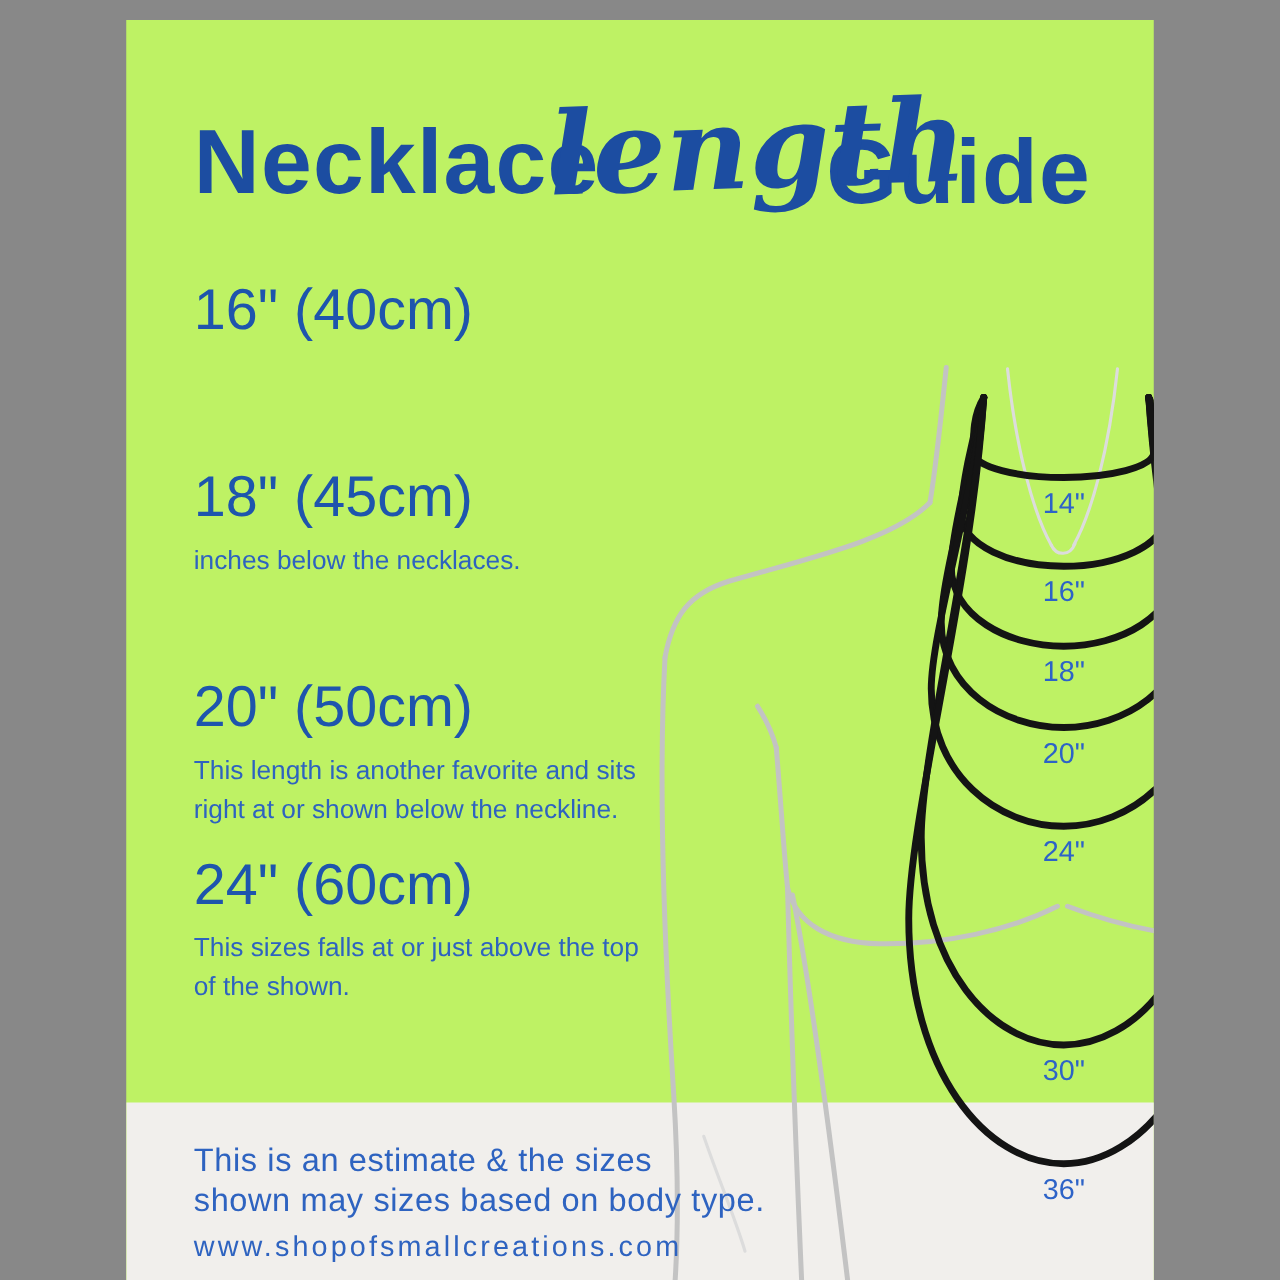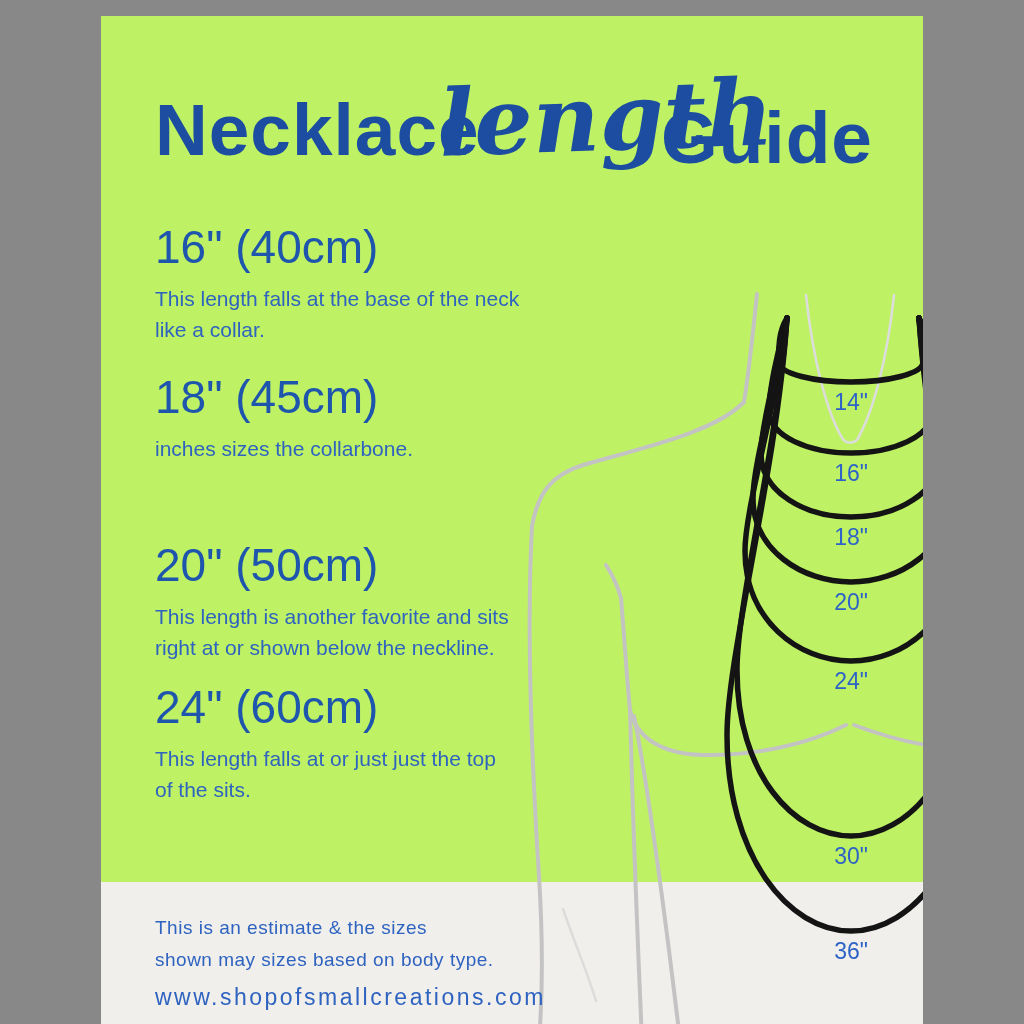--- a/index.html
+++ b/index.html
@@ -84,21 +84,21 @@
   .nk-label{
     position:absolute;left:750px;transform:translateX(-50%);
     color:var(--label-blue);
     font-size:23px;
     white-space:nowrap;
   }
   
   .footer-note{position:absolute;left:54px;top:896px;z-index:2;}
   .footer-note div{
     color:var(--body-blue);
-    font-size:19px;line-height:32px;letter-spacing:0.5px;
+    font-size:26px;line-height:32px;letter-spacing:0.5px;
     white-space:nowrap;
   }
   .footer-site{
     position:absolute;left:54px;top:968px;z-index:2;
     color:var(--body-blue);
     font-size:23px;letter-spacing:2.5px;
     white-space:nowrap;
   }
 </style>
 </head>
@@ -180,46 +180,42 @@
 
   <h1 style="position:absolute;left:0;top:0;width:0;height:0;font-size:0;">
     <span class="title-word" style="left:54px;top:72px;">Necklace</span>
     <span class="title-script" style="left:338px;top:48px;">length</span>
     <span class="title-word" style="left:560px;top:80px;">Guide</span>
   </h1>
 
 
   <div class="size-block" style="top:204px;">
     <div class="size-heading">16" (40cm)</div>
-    <div class="size-desc">
-      <div>This length falls at the base of the neck</div>
-      <div>like a collar.</div>
-    </div>
   </div>
 
   <div class="size-block" style="top:354px;">
     <div class="size-heading">18" (45cm)</div>
     <div class="size-desc">
-      <div>inches sizes the collarbone.</div>
+      <div>inches below the necklaces.</div>
     </div>
   </div>
 
   <div class="size-block" style="top:522px;">
     <div class="size-heading">20" (50cm)</div>
     <div class="size-desc">
       <div>This length is another favorite and sits</div>
       <div>right at or shown below the neckline.</div>
     </div>
   </div>
 
   <div class="size-block" style="top:664px;">
     <div class="size-heading">24" (60cm)</div>
     <div class="size-desc">
-      <div>This length falls at or just just the top</div>
-      <div>of the sits.</div>
+      <div>This sizes falls at or just above the top</div>
+      <div>of the shown.</div>
     </div>
   </div>
 
   <div class="label-layer" id="label-layer">
       <span class="nk-label" style="top: 373px;">14"</span>
       <span class="nk-label" style="top: 444px;">16"</span>
       <span class="nk-label" style="top: 508px;">18"</span>
       <span class="nk-label" style="top: 573px;">20"</span>
       <span class="nk-label" style="top: 652px;">24"</span>
       <span class="nk-label" style="top: 827px;">30"</span>

